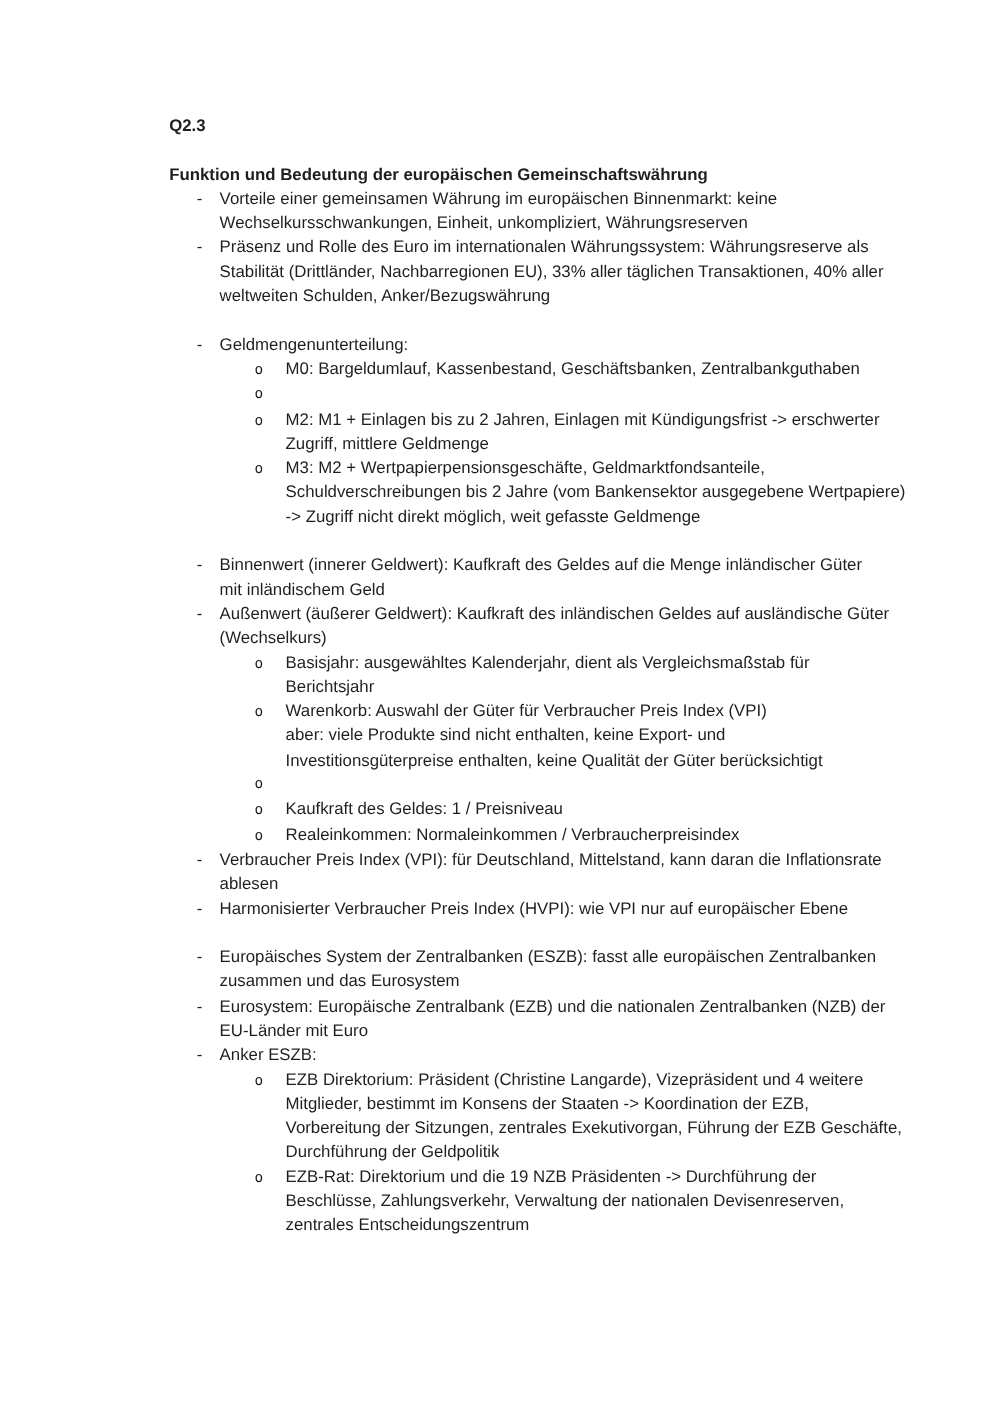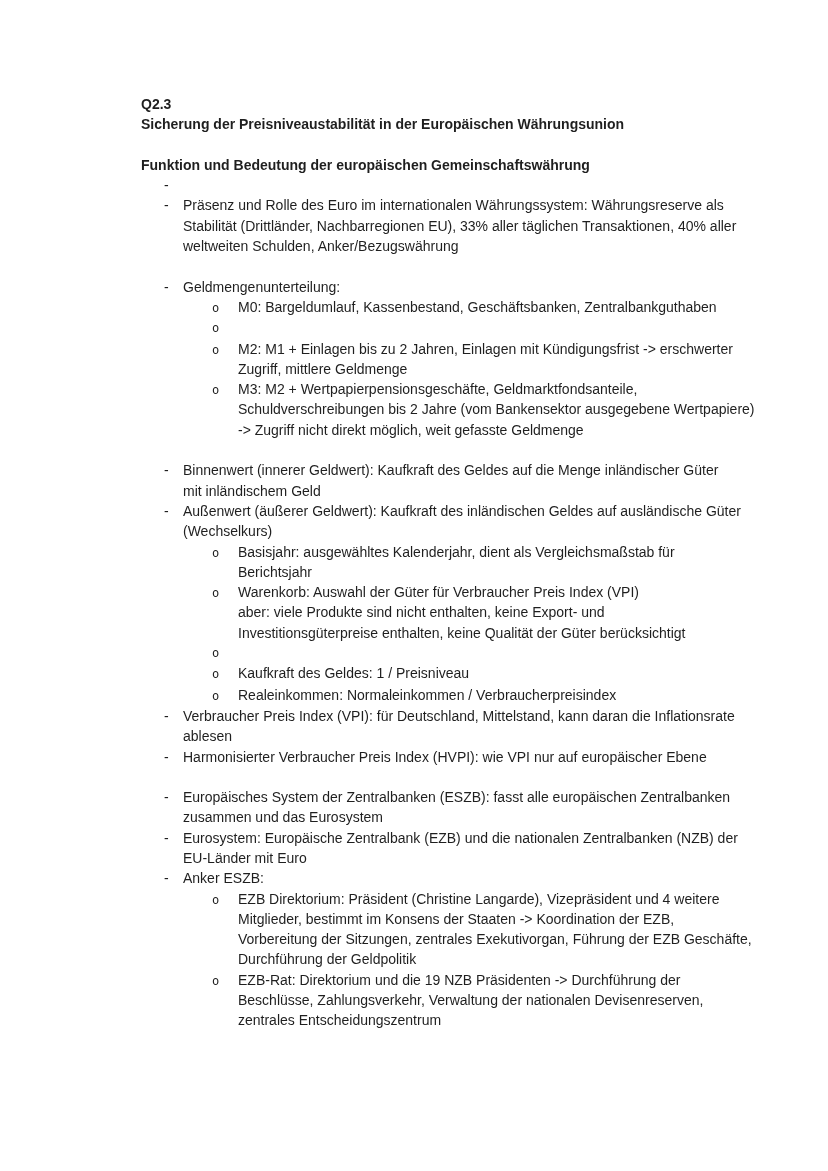--- a/index.html
+++ b/index.html
@@ -62,26 +62,27 @@
     flex: 0 0 auto;
     white-space: pre;
   }
 </style>
 </head>
 <body style="background: rgb(255, 255, 255); color: rgb(31, 31, 31);">
 
 <div class="page">
   <div class="content">
     <div class="doc-heading">Q2.3</div>
-    <div class="doc-heading">Sicherung der Preisniveaustabilität in der Europäischen Währungsunion</div>
     <div class="blank"></div>
     <div class="doc-heading">Funktion und Bedeutung der europäischen Gemeinschaftswährung</div>
     <div class="bullets" id="bullet-list">
         <div class="item level1">
           <span class="marker">-</span>
+          <span class="text">Vorteile einer gemeinsamen Währung im europäischen Binnenmarkt: keine
+Wechselkursschwankungen, Einheit, unkompliziert, Währungsreserven</span>
         </div>
         <div class="item level1">
           <span class="marker">-</span>
           <span class="text">Präsenz und Rolle des Euro im internationalen Währungssystem: Währungsreserve als
 Stabilität (Drittländer, Nachbarregionen EU), 33% aller täglichen Transaktionen, 40% aller
 weltweiten Schulden, Anker/Bezugswährung</span>
         </div>
         <div class="item level1 gap">
           <span class="marker">-</span>
           <span class="text">Geldmengenunterteilung:</span>

